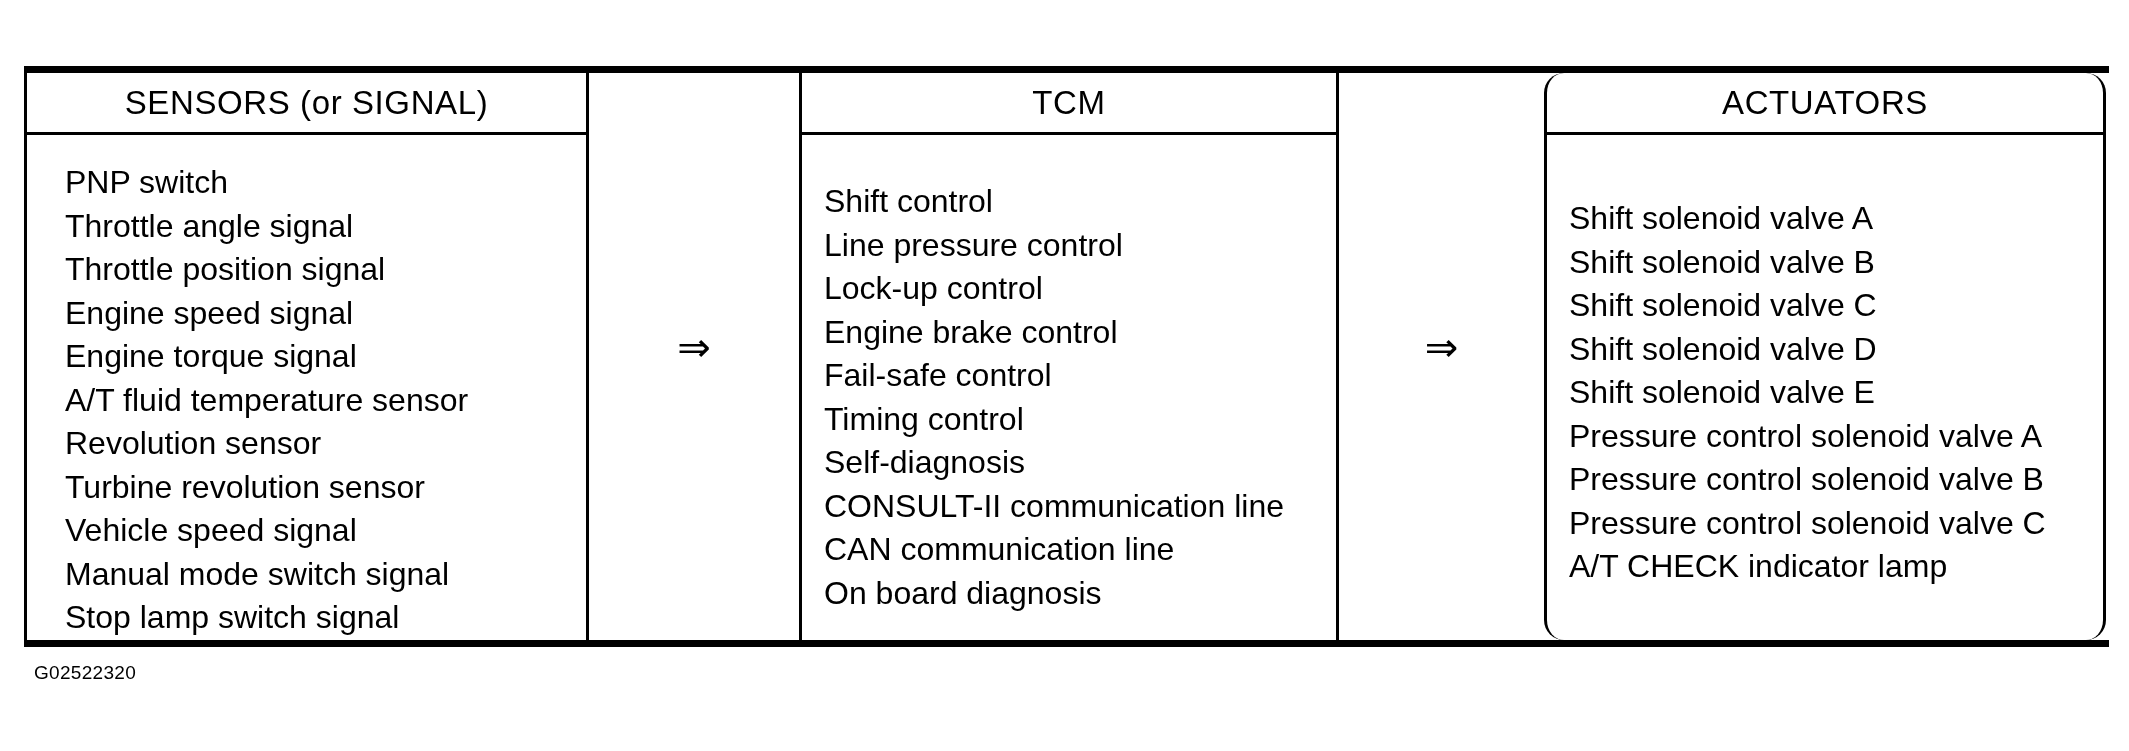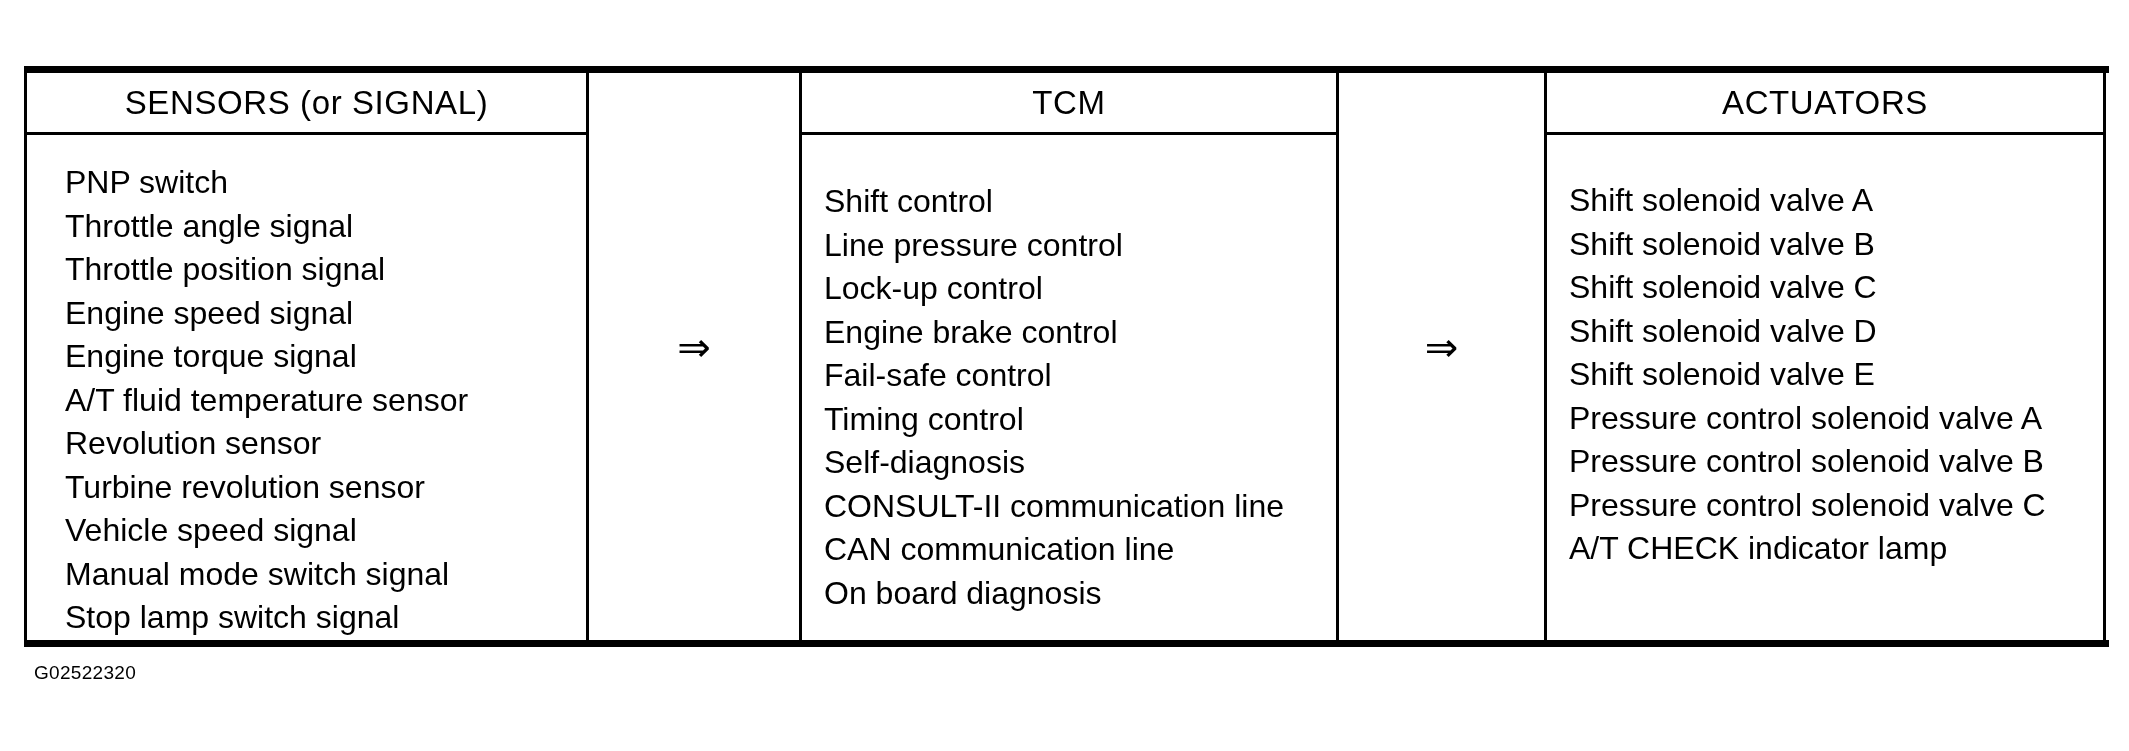--- a/index.html
+++ b/index.html
@@ -53,21 +53,21 @@
 
   .col-content {
     border-left: 3px solid #000000;
     border-right: 3px solid #000000;
   }
 
   .col-sensors   { width: 565px; }
   .col-gap-1     { width: 210px; }
   .col-tcm       { width: 540px; }
   .col-gap-2     { width: 205px; }
-  .col-actuators { width: 562px; }
+  .col-actuators { width: 562px; border-radius: 20px; }
 
   
   .col-header {
     height: 62px;
     display: flex;
     align-items: center;
     justify-content: center;
     box-sizing: border-box;
   }
   .col-content .col-header {
@@ -93,21 +93,21 @@
   }
   .item-list li {
     font-size: 32px;
     line-height: 43.5px;
     white-space: nowrap;
   }
 
   
   .body-sensors   { padding: 26px 0 0 38px; }
   .body-tcm       { padding: 45px 8px 0 22px; }
-  .body-actuators { padding: 44px 0 0 22px; }
+  .body-actuators { padding: 62px 0 0 22px; }
 
   
   .col-gap {
     display: flex;
     align-items: center;
     justify-content: center;
   }
   .arrow-glyph {
     font-size: 40px;
     line-height: 1;

